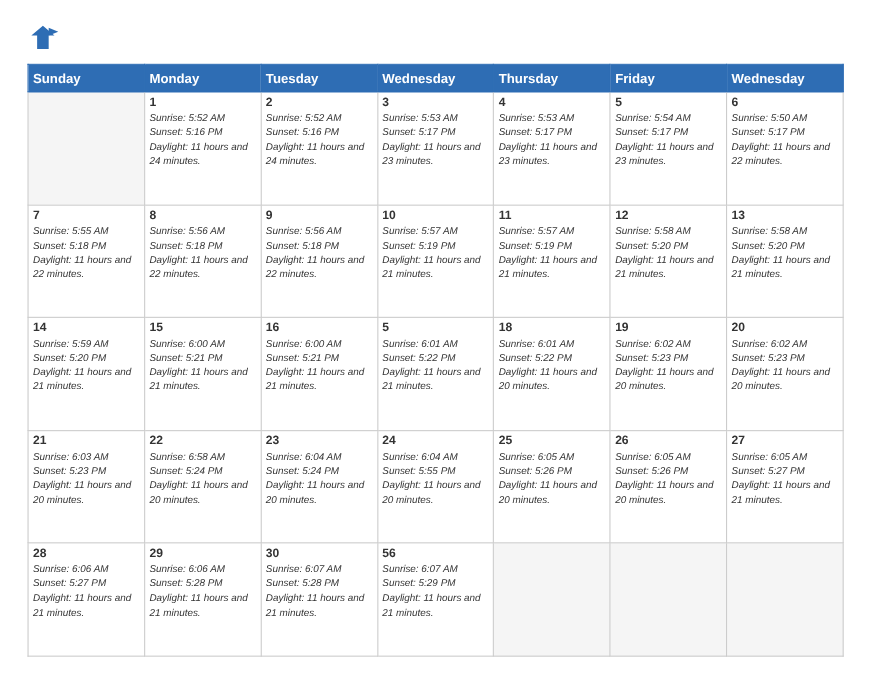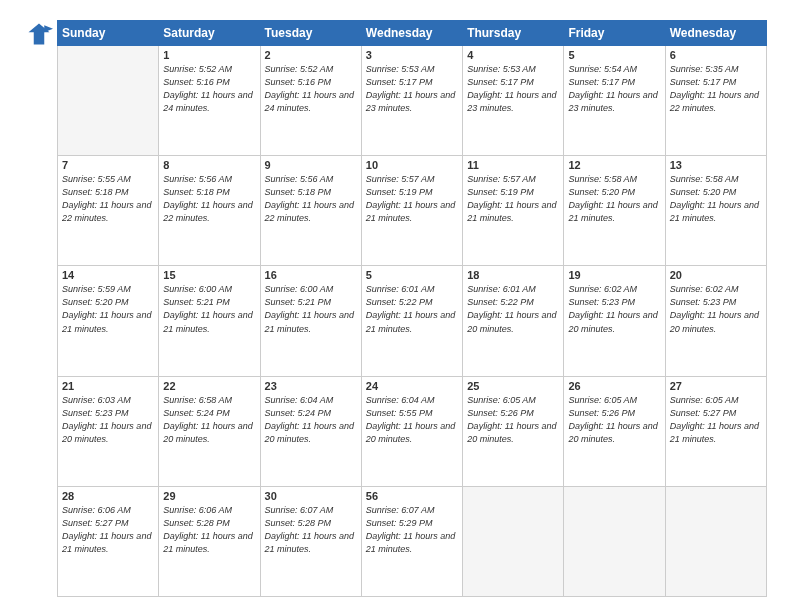--- a/index.html
+++ b/index.html
@@ -8,20 +8,21 @@
       height: 612px;
       font-family: Arial, sans-serif;
       background: #fff;
       overflow: hidden;
     }
     .page {
       width: 792px;
       height: 612px;
       padding: 20px 25px 15px 25px;
       display: flex;
+      flex-direction: column;
     }
     .header {
       display: flex;
       justify-content: space-between;
       align-items: flex-start;
       margin-bottom: 10px;
     }
     .logo {
       display: flex;
       align-items: center;
@@ -117,21 +118,21 @@
     <div class="title-block">
       <div class="main-title"></div>
       <div class="subtitle"></div>
     </div>
   </div>
 
   <table class="calendar">
     <thead>
       <tr>
       <th>Sunday</th>
-          <th>Saturday</th>
+          <th>Monday</th>
           <th>Tuesday</th>
           <th>Wednesday</th>
           <th>Thursday</th>
           <th>Friday</th>
           <th>Wednesday</th>
         </tr>
     </thead>
     <tbody id="calendar-body">
     <tr>
           <td class="empty"></td>
@@ -165,21 +166,21 @@
           </td>
           <td>
             <span class="day-num">5</span>
             <div class="day-detail">Sunrise: 5:54 AM
 Sunset: 5:17 PM
 Daylight: 11 hours
 and 23 minutes.</div>
           </td>
           <td>
             <span class="day-num">6</span>
-            <div class="day-detail">Sunrise: 5:35 AM
+            <div class="day-detail">Sunrise: 5:50 AM
 Sunset: 5:17 PM
 Daylight: 11 hours
 and 22 minutes.</div>
           </td>
         </tr>
         <tr>
           <td>
             <span class="day-num">7</span>
             <div class="day-detail">Sunrise: 5:55 AM
 Sunset: 5:18 PM

